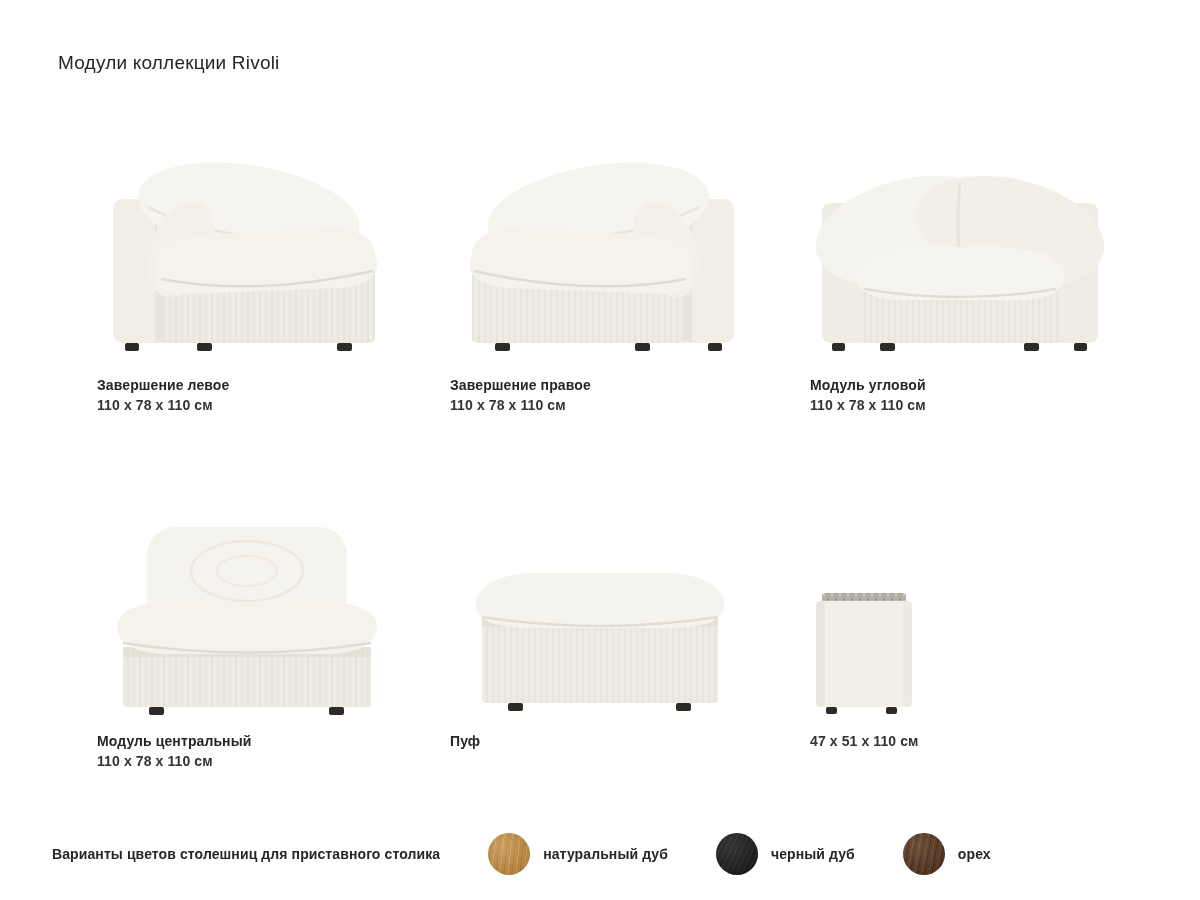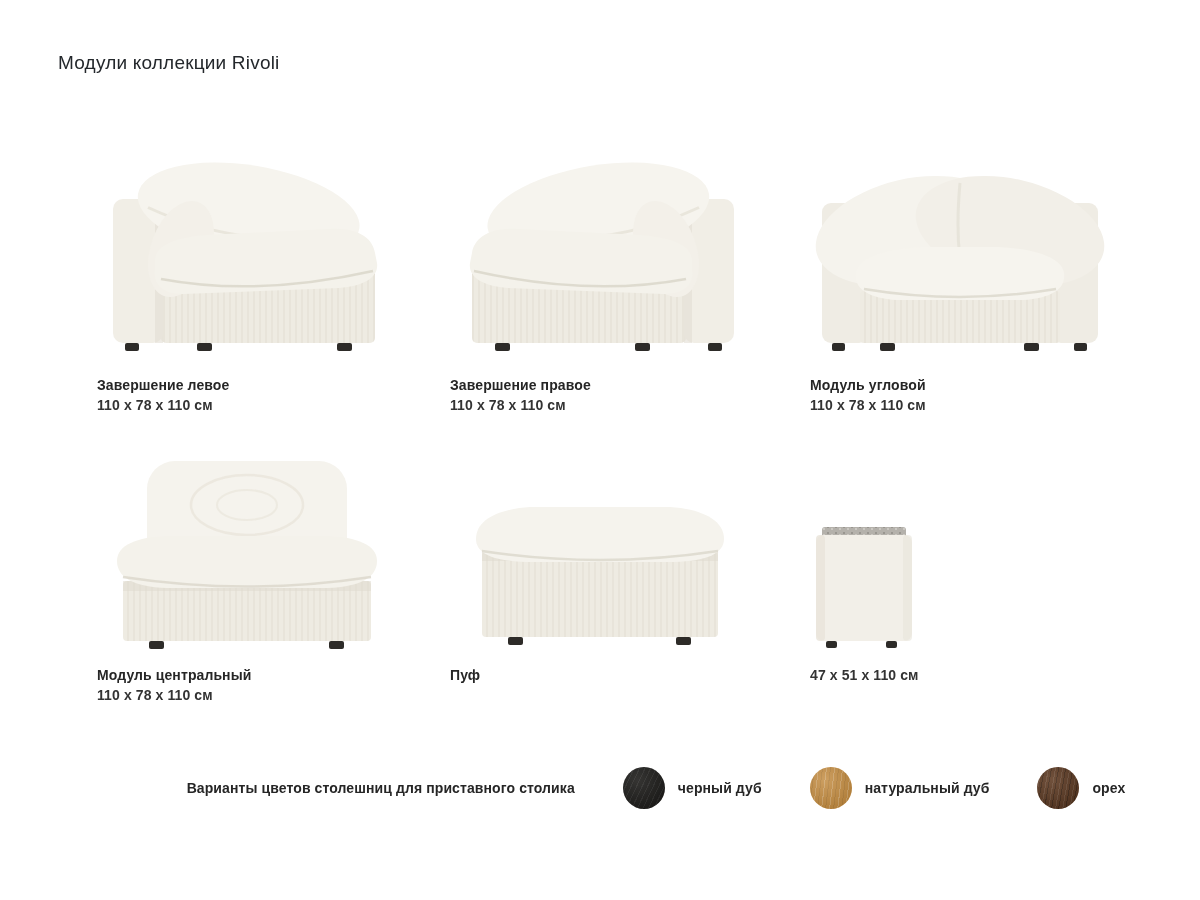--- a/index.html
+++ b/index.html
@@ -19,36 +19,35 @@
     font-weight:400;
     letter-spacing:0.2px;
     color:#24282c;
   }
 
   .grid {
     margin-top:72px;
     padding-left:97px;
     display:grid;
     grid-template-columns:353px 360px 303px;
-    row-gap:32px;
+    row-gap:98px;
   }
   .product { display:flex; flex-direction:column; }
   .img-box { display:flex; align-items:flex-end; }
   .row1 .img-box { height:215px; }
   .row2 .img-box { height:205px; }
   .caption { margin-top:13px; }
   .p-name  { font-size:14px; line-height:20px; font-weight:700; color:#262626; letter-spacing:0.1px; }
   .p-dims  { font-size:14px; line-height:20px; font-weight:700; color:#333333; letter-spacing:0.1px; }
 
   .colors-row {
     margin-top:62px;
-    padding-left:112px;
+    padding-left:52px;
     display:flex;
     align-items:center;
-    justify-content:center;
   }
   .colors-label { font-size:14px; line-height:20px; font-weight:700; color:#262626; letter-spacing:0.1px; }
   .color-option { display:flex; align-items:center; margin-left:48px; }
   .color-option:first-of-type { margin-left:26px; }
   .color-option .opt-label { margin-left:13px; font-size:14px; font-weight:700; color:#262626; letter-spacing:0.1px; }
 
   .swatch {
     width:42px; height:42px; border-radius:50%;
     position:relative; overflow:hidden; flex:0 0 auto;
   }
@@ -242,27 +241,27 @@
         <div class="p-dims">47 x 51 x 110 см</div>
       </figcaption>
     </figure>
 
   </div>
 
   <div class="colors-row">
     <span class="colors-label">Варианты цветов столешниц для приставного столика</span>
 
     <span class="color-option">
+      <span class="swatch oak" style="background-color: rgb(194, 138, 62);"></span>
+      <span class="opt-label">натуральный дуб</span>
+    </span>
+
+    <span class="color-option">
       <span class="swatch black" style="background-color: rgb(31, 30, 28);"></span>
       <span class="opt-label">черный дуб</span>
-    </span>
-
-    <span class="color-option">
-      <span class="swatch oak" style="background-color: rgb(194, 138, 62);"></span>
-      <span class="opt-label">натуральный дуб</span>
     </span>
 
     <span class="color-option">
       <span class="swatch walnut" style="background-color: rgb(94, 58, 34);"></span>
       <span class="opt-label">орех</span>
     </span>
   </div>
 
 </main>
 

